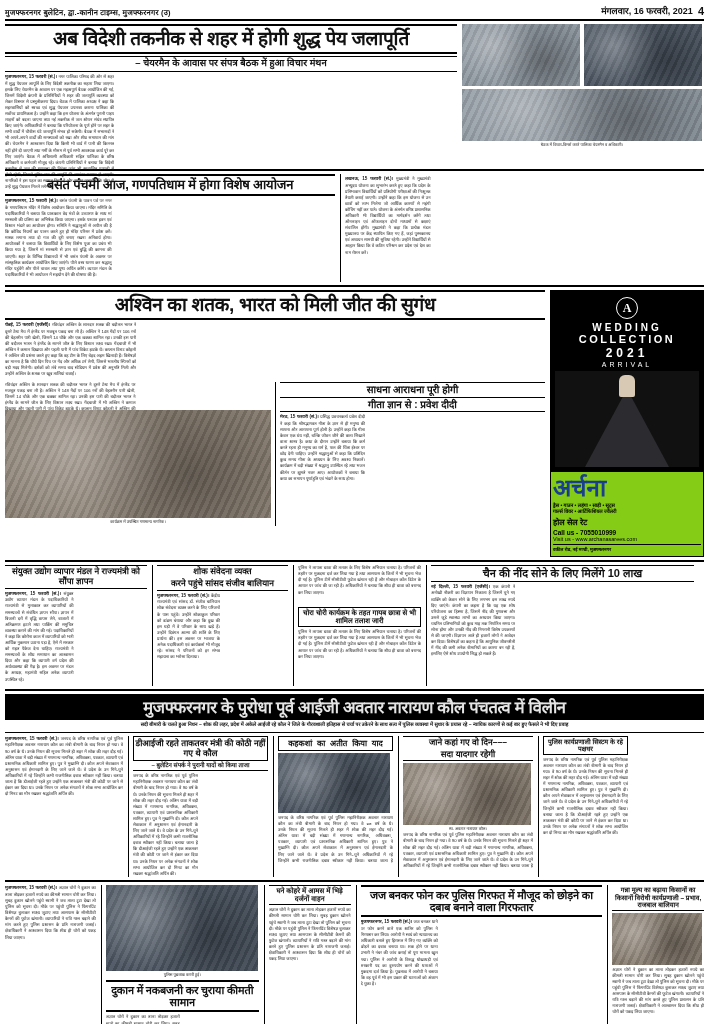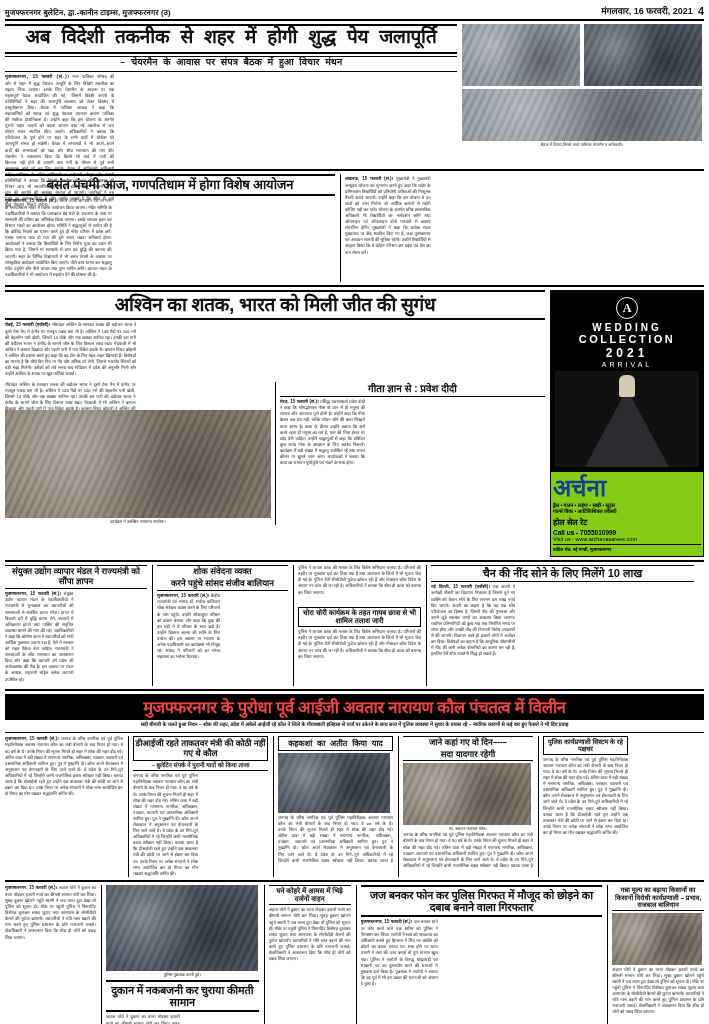--- a/index.html
+++ b/index.html
@@ -99,21 +99,21 @@
   .ad-brand { font-size:24px; font-weight:bold; color:#1b3f8f; line-height:1; }
   .ad-sub { font-size:5px; font-weight:bold; margin-top:2px; }
   .ad-sub2 { font-size:5px; font-weight:bold; }
   .ad-holesale { font-size:8px; font-weight:bold; margin-top:2px; }
   .ad-call { font-size:6.5px; font-weight:bold; margin-top:2px; }
   .ad-visit { font-size:5.5px; }
   .ad-addr { font-size:4.6px; font-weight:bold; border-top:1px solid #000; margin-top:2px; padding-top:1px;}
 
   
   .lead-banner{
-    background:#000; color:#ef4444; font-size:16.5px; font-weight:bold;
+    background:#000; color:#e5e5e5; font-size:16.5px; font-weight:bold;
     text-align:center; padding:4px 16px; letter-spacing:-.3px; line-height:1.1;
   }
   .strap { font-size:5px; text-align:center; font-weight:bold; padding:1.5px 2px; }
 
   .boxed { border:1px solid #000; }
   .mt2{margin-top:2px;}
 </style>
 </head>
 <body>
 
@@ -122,21 +122,21 @@
   <div class="masthead">
     <div class="left">मुजफ्फरनगर बुलेटिन, द्वा.-कानीन टाइम्स, मुजफ्फरनगर (उ)</div>
     <div class="right">
       <span>मंगलवार, 16 फरवरी, 2021</span>
       <span class="pageno">4</span>
     </div>
   </div>
 
   <div class="row">
 
-    <div style="width:452px;font-family:Liberation Mono, monospace;">
+    <div style="width:452px;">
       <div class="banner-head">अब विदेशी तकनीक से शहर में होगी शुद्ध पेय जलापूर्ति</div>
       <div class="sub-head">– चेयरमैन के आवास पर संपत्र बैठक में हुआ विचार मंथन</div>
       <div class="cols4" style="height:92px;margin-top:2px;">
         <div class="body-txt"><b class="dateline">मुजफ्फरनगर, 15 फरवरी (सं.)।</b>
           <span>नगर पालिका परिषद की ओर से शहर में शुद्ध पेयजल आपूर्ति के लिए विदेशी तकनीक का सहारा लिया जाएगा। इसके लिए चेयरमैन के आवास पर एक महत्वपूर्ण बैठक आयोजित की गई, जिसमें विदेशी कंपनी के प्रतिनिधियों ने शहर की जलापूर्ति व्यवस्था को लेकर विस्तार से प्रस्तुतीकरण दिया। बैठक में पालिका अध्यक्ष ने कहा कि शहरवासियों को स्वच्छ एवं शुद्ध पेयजल उपलब्ध कराना पालिका की सर्वोच्च प्राथमिकता है। उन्होंने कहा कि इस योजना के अंतर्गत पुरानी पाइप लाइनों को बदला जाएगा तथा नई तकनीक से जल शोधन संयंत्र स्थापित किए जाएंगे। अधिकारियों ने बताया कि परियोजना के पूर्ण होने पर शहर के सभी वार्डों में चौबीस घंटे जलापूर्ति संभव हो सकेगी। बैठक में सभासदों ने भी अपने-अपने वार्डों की समस्याओं को रखा और शीघ्र समाधान की मांग की। चेयरमैन ने आश्वासन दिया कि किसी भी वार्ड में पानी की किल्लत नहीं होने दी जाएगी तथा गर्मी के मौसम से पूर्व सभी आवश्यक कार्य पूरे कर लिए जाएंगे। बैठक में अधिशासी अधिकारी सहित पालिका के वरिष्ठ अधिकारी व कर्मचारी मौजूद रहे। कंपनी प्रतिनिधियों ने बताया कि विदेशी तकनीक से जल की गुणवत्ता की निरंतर जांच भी स्वचालित प्रणाली से होती रहेगी, जिससे दूषित जल की आपूर्ति की आशंका समाप्त हो जाएगी। नागरिकों ने इस पहल का स्वागत किया है और उम्मीद जताई है कि शीघ्र ही उन्हें शुद्ध पेयजल मिलने लगेगा।</span></div>
       </div>
     </div>
 
     <div style="width:240px;">
       <div class="row" style="gap:4px;">
@@ -179,20 +179,21 @@
 
       <div class="row mt2" style="gap:4px;">
         <div style="width:266px;">
           <div class="cols2" style="height:26px;">
             <div class="body-txt">रविचंद्रन अश्विन के शानदार शतक की बदौलत भारत ने दूसरे टेस्ट मैच में इंग्लैंड पर मजबूत पकड़ बना ली है। अश्विन ने 148 गेंदों पर 106 रनों की बेहतरीन पारी खेली, जिसमें 14 चौके और एक छक्का शामिल रहा। उनकी इस पारी की बदौलत भारत ने इंग्लैंड के सामने जीत के लिए विशाल लक्ष्य रखा। गेंदबाजी में भी अश्विन ने कमाल दिखाया और पहली पारी में पांच विकेट झटके थे। कप्तान विराट कोहली ने अश्विन की प्रशंसा करते हुए कहा कि वह टीम के लिए बेहद अहम खिलाड़ी हैं। विशेषज्ञों का मानना है कि चौथे दिन पिच पर गेंद और अधिक टर्न लेगी, जिससे भारतीय स्पिनरों को बड़ी मदद मिलेगी। दर्शकों को लंबे समय बाद स्टेडियम में प्रवेश की अनुमति मिली और उन्होंने अश्विन के शतक पर खूब तालियां बजाईं।</div>
           </div>
           <div class="photo warm" style="width:266px;height:108px;margin-top:2px;"></div>
           <div class="caption">कार्यक्रम में उपस्थित गणमान्य नागरिक।</div>
         </div>
         <div class="vsep" style="width:270px;padding-left:4px;">
+          <div class="small-head" style="border-top:1px solid #000;border-bottom:1px solid #000;font-size:10px;">साधना आराधना पूरी होगी</div>
           <div class="small-head" style="border-bottom:1px solid #000;font-size:10px;">गीता ज्ञान से :        प्रवेश दीदी</div>
           <div class="cols3" style="height:112px;margin-top:2px;">
             <div class="body-txt"><b class="dateline">मेरठ, 15 फरवरी (सं.)।</b>
               <span>प्रसिद्ध प्रवचनकर्ता प्रवेश दीदी ने कहा कि श्रीमद्भागवत गीता के ज्ञान से ही मनुष्य की साधना और आराधना पूर्ण होती है। उन्होंने कहा कि गीता केवल एक ग्रंथ नहीं, बल्कि जीवन जीने की कला सिखाने वाला शास्त्र है। कथा के दौरान उन्होंने बताया कि कर्म करते रहना ही मनुष्य का धर्म है, फल की चिंता ईश्वर पर छोड़ देनी चाहिए। उन्होंने श्रद्धालुओं से कहा कि प्रतिदिन कुछ समय गीता के अध्ययन के लिए अवश्य निकालें। कार्यक्रम में बड़ी संख्या में श्रद्धालु उपस्थित रहे तथा भजन कीर्तन पर झूमते नजर आए। आयोजकों ने बताया कि कथा का समापन पूर्णाहुति एवं भंडारे के साथ होगा।</span></div>
           </div>
         </div>
       </div>
     </div>
 
     <div style="width:155px;">

